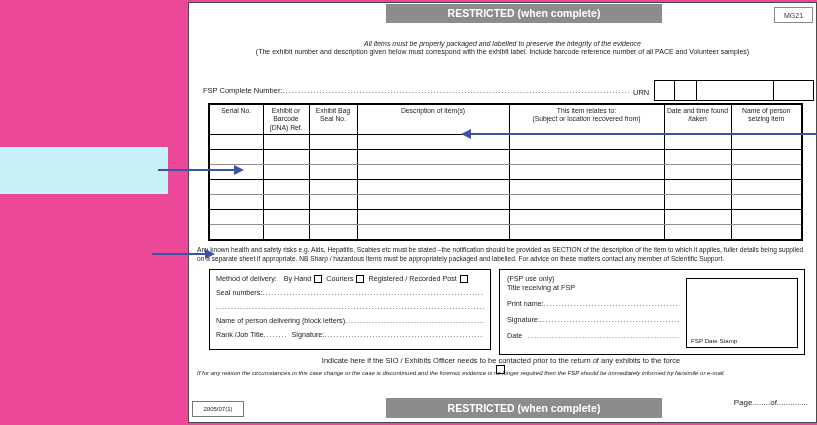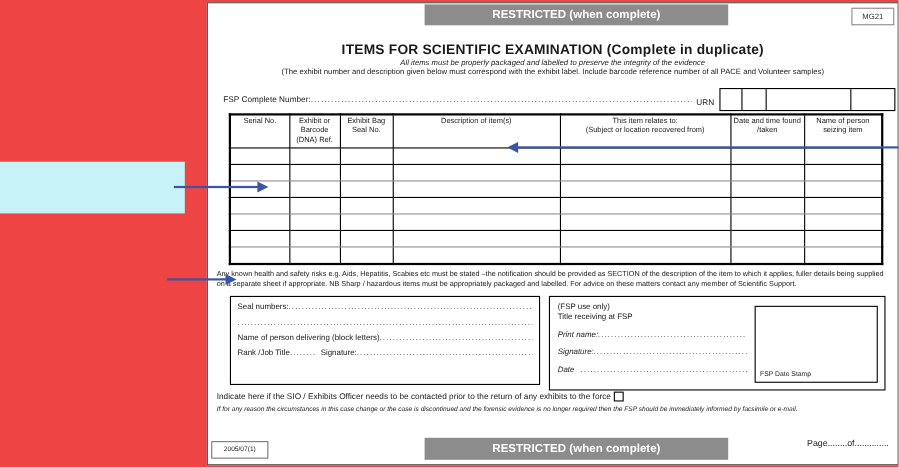--- a/index.html
+++ b/index.html
@@ -1,17 +1,17 @@
 <!DOCTYPE html>
 <html><head>
 <meta charset="utf-8">
 <style>
   html,body { margin:0; padding:0; background:#ffffff; }
   body { font-family:"Liberation Sans", sans-serif; color:#1a1a1a; }
-  .screen { position:relative; width:817px; height:425px; background:#ef4444; overflow:hidden; }
+  .screen { position:relative; width:817px; height:425px; background:#ec4899; overflow:hidden; }
   .page { position:absolute; left:188px; top:2px; width:627px; height:419px; background:#fff;
           border:1px solid #4a4a4a; }
   .page * { box-sizing:border-box; }
 
   .banner { position:absolute; background:#8c8c8c; color:#fff; font-weight:bold;
             font-size:10.5px; text-align:center; }
   .banner-top { left:197px; top:1px; width:276px; height:19px; line-height:19px; }
   .banner-bottom { left:197px; top:395px; width:276px; height:20px; line-height:20px; }
 
   .form-code-box { position:absolute; left:585px; top:4px; width:39px; height:16px;
@@ -53,26 +53,26 @@
   .gap { display:inline-block; width:7px; }
 
   .cb { display:inline-block; width:8px; height:8px; border:1px solid #000; background:#fff;
         margin:0 4px 0 3px; flex:0 0 auto; }
   .cb-lg { width:9px; height:9px; }
 
   .fsp-box { position:absolute; left:310px; top:266px; width:306px; height:86px;
              border:1px solid #000; font-size:7.2px;padding-left:30px; }
   .fsp-lines { position:absolute; left:7px; top:4px; width:172px; }
   .fsp-lines .line { display:flex; align-items:flex-end; white-space:nowrap; }
-  .fsp-lines .line.mt { margin-top:7px;font-style:italic; }
+  .fsp-lines .line.mt { margin-top:7px; }
   .stamp-box { position:absolute; left:186px; top:8px; width:112px; height:70px; border:1px solid #000; }
   .stamp-label { position:absolute; left:4px; bottom:3px; font-size:6.2px; }
 
   .indicate-line { position:absolute; left:8px; top:353px; width:608px; display:flex;
-                   align-items:center; font-size:7.5px; white-space:nowrap; }
+                   align-items:center; font-size:7.5px; white-space:nowrap;flex-direction:column; }
   .footnote { position:absolute; left:8px; top:367px; width:606px; font-size:6px;
               font-style:italic; color:#222; }
   .page-of { position:absolute; right:8px; top:379px; font-size:8px;margin-top:16px; }
   .version-box { position:absolute; left:3px; top:398px; width:52px; height:16px;
                  border:1px solid #777; display:flex; align-items:center; justify-content:center;
                  font-size:6px; }
 
   
   .highlight-box { position:absolute; left:0; top:147px; width:168px; height:47px; background:#c7f3f8; }
   .arrow-line { position:absolute; height:2px; background:#3a55a5; }
@@ -93,21 +93,20 @@
 <div class="screen">
   <div class="page">
 
     <div class="banner banner-top">RESTRICTED (when complete)</div>
 
     <div class="form-code-box">
       <span>MG21</span>
     </div>
 
     <div class="title-block">
-      <div class="form-title">ITEMS FOR SCIENTIFIC EXAMINATION (Complete in duplicate)</div>
       <div class="form-subtitle">All items must be properly packaged and labelled to preserve the integrity of the evidence</div>
       <div class="form-note">(The exhibit number and description given below must correspond with the exhibit label.  Include barcode reference number of all PACE and Volunteer samples)</div>
     </div>
 
     <div class="fsp-ref-row">
       <span>FSP Complete Number:</span>
       <span class="dots grow">..........................................................................................................................................</span>
     </div>
     <span class="urn-label">URN</span>
     <div class="urn-boxes">
@@ -205,20 +204,30 @@
             <td></td>
             <td></td>
           </tr>
         </tbody>
     </table>
 
     <div class="safety-note">Any known health and safety risks e.g. Aids, Hepatitis, Scabies etc must be stated –the notification should be provided as SECTION of the description of the item to which it applies, fuller details being supplied on a separate sheet if appropriate. NB Sharp / hazardous items must be appropriately packaged and labelled.  For advice on these matters contact any member of Scientific Support.</div>
 
     <div class="delivery-box">
       <div class="line">
+        <span>Method of delivery:</span>
+        <span class="gap"></span>
+        <span>By Hand</span>
+        <span class="cb"></span>
+        <span>Couriers</span>
+        <span class="cb"></span>
+        <span>Registered / Recorded Post</span>
+        <span class="cb"></span>
+      </div>
+      <div class="line">
         <span>Seal numbers:</span>
         <span class="dots grow">........................................................................................................................</span>
       </div>
       <div class="line">
         <span class="dots grow">........................................................................................................................</span>
       </div>
       <div class="line">
         <span>Name of person delivering (block letters)</span>
         <span class="dots grow">........................................................................................................................</span>
       </div>

